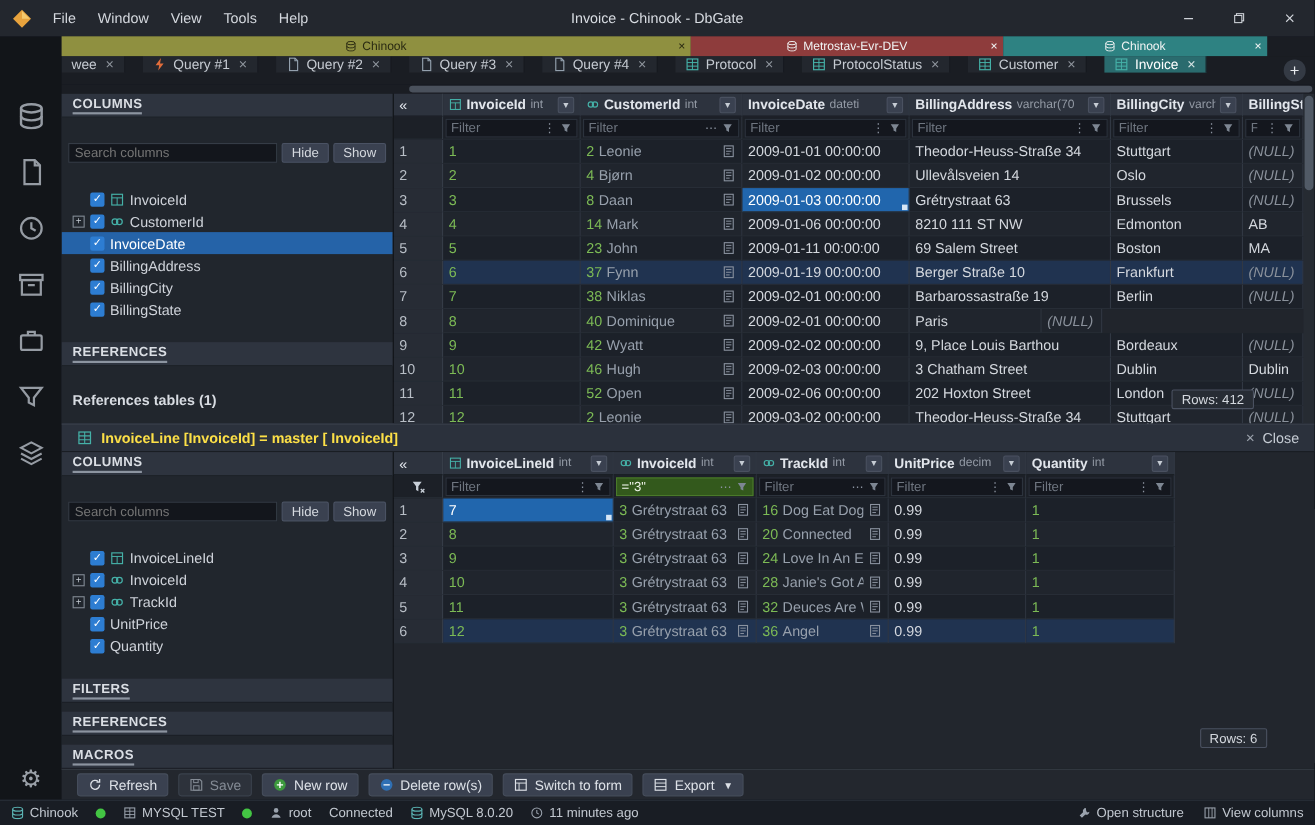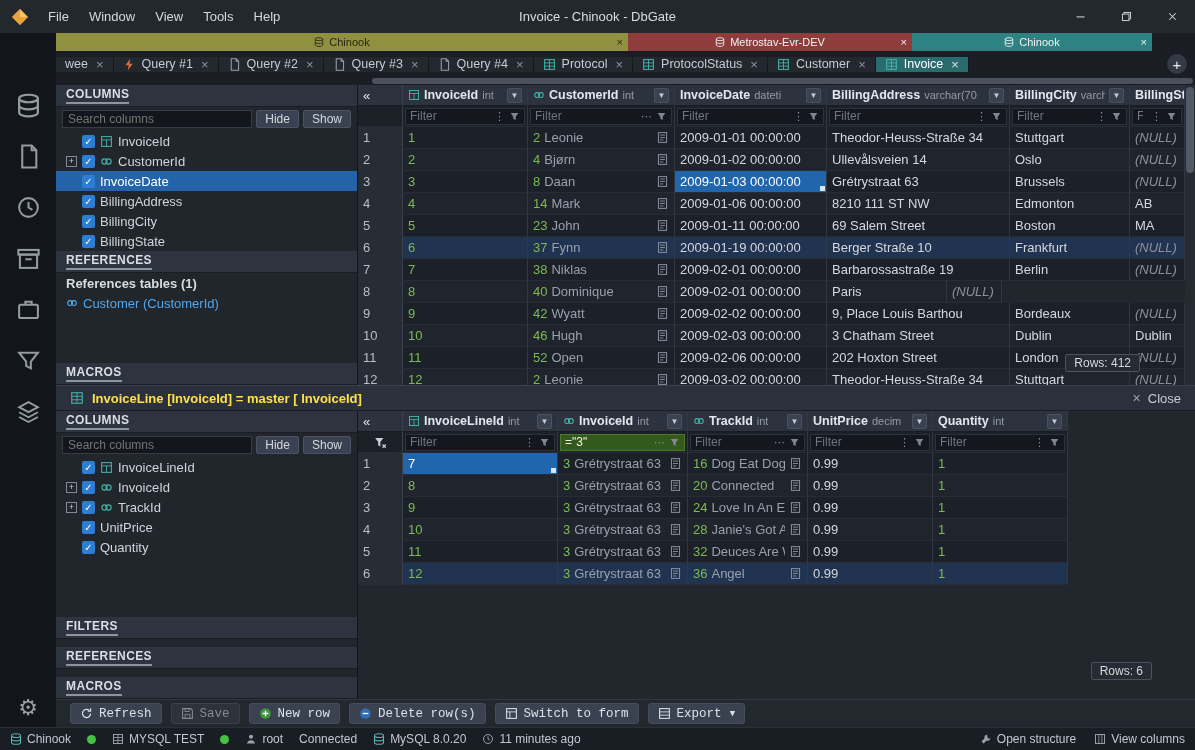--- a/index.html
+++ b/index.html
@@ -27,38 +27,38 @@
 
 
 .conn-strip{height:18px;background:#1a1d23;display:flex;flex:none;}
 .conn-tab{position:relative;display:flex;align-items:center;justify-content:center;gap:5px;font-size:11px;height:18px;flex:none;overflow:hidden;}
 .conn-tab .ic{width:10px;height:10px;}
 .conn-tab.dark-text{color:#2a2a12;}
 .conn-tab.light-text{color:#f0f3f3;}
 .conn-close{position:absolute;right:5px;top:50%;transform:translateY(-50%);font-size:11px;}
 
 
-.query-tabs{height:26px;background:#1a1d23;display:flex;align-items:center;flex:none;overflow:hidden;}
+.query-tabs{height:26px;background:#1a1d23;display:flex;align-items:flex-start;flex:none;overflow:hidden;gap:16px;}
 .q-tab{display:flex;align-items:center;gap:6px;padding:0 9px;background:#23272e;border-right:1px solid #14171d;color:#c6cbd2;font-size:12.5px;white-space:nowrap;flex:none;}
 .q-tab.active{background:#2a6b6e;color:#fff;}
 .q-tab .q-close{color:#8f959d;font-size:13px;margin-left:2px;}
 .q-tab.active .q-close{color:#d6e4e4;}
 .tab-ic{width:13px;height:13px;}
 .tab-ic.teal{color:#45b1a8;}
 .tab-ic.gray{color:#93a0ad;}
 .tab-add{margin-left:auto;margin-right:8px;align-self:center;width:20px;height:20px;border-radius:50%;background:#343a44;color:#e8ebee;display:flex;align-items:center;justify-content:center;font-size:15px;flex:none;}
 
 
 .hscroll{height:8px;background:#1a1d23;position:relative;flex:none;}
 .hscroll .thumb{position:absolute;top:1px;height:6px;left:316px;right:2px;background:#4a515c;border-radius:3px;}
 
 
 .top-section{height:300px;display:flex;flex:none;background:#21252c;}
 .bottom-section{height:288px;display:flex;flex:none;background:#22262d;}
-.left-panel{width:302px;flex:none;background:#21262d;border-right:1px solid #121519;display:flex;flex-direction:column;overflow:hidden;}
+.left-panel{width:302px;flex:none;background:#21262d;border-right:1px solid #121519;display:flex;flex-direction:column;overflow:hidden;gap:20px;}
 .section-header{height:22px;background:#2e343f;display:flex;align-items:center;padding:0 10px;flex:none;border-bottom:1px solid #1a1e24;}
 .section-header span{font-size:12px;font-weight:bold;letter-spacing:.4px;color:#dadee4;border-bottom:2px solid #8c94a0;padding-bottom:1px;}
 .search-row{display:flex;align-items:center;gap:4px;padding:3px 6px;flex:none;}
 .search-input{flex:1;height:18px;background:#13161c;border:1px solid #353c46;color:#aeb4bc;font-size:12px;padding:0 5px;font-family:inherit;min-width:0;}
 .mini-btn{height:18px;padding:0 8px;background:#3a4150;border:1px solid #4a5263;color:#d4d8de;font-size:12px;display:flex;align-items:center;border-radius:2px;flex:none;}
 .tree{flex:none;}
 .tree-item{height:20px;display:flex;align-items:center;gap:5px;padding:0 6px 0 10px;font-size:13px;color:#cfd3da;}
 .tree-item.selected{background:#2563a8;color:#fff;}
 .expander{width:11px;height:11px;border:1px solid #828a94;color:#c6ccd4;font-size:9px;line-height:9px;display:flex;align-items:center;justify-content:center;flex:none;}
 .expander-sp{width:11px;flex:none;}
@@ -112,21 +112,21 @@
 
 
 .detail-bar{height:26px;background:#2b313c;border-top:1px solid #3a414d;border-bottom:1px solid #191d23;display:flex;align-items:center;gap:8px;padding:0 14px;flex:none;}
 .detail-ic{width:14px;height:14px;color:#45b1a8;flex:none;}
 .detail-title{font-weight:bold;color:#fde047;font-size:13px;}
 .detail-close{margin-left:auto;display:flex;align-items:center;gap:7px;color:#c6ccd4;}
 .detail-close .x{color:#9aa1ab;font-size:14px;}
 
 
 .toolbar{height:28px;background:#23272e;border-top:1px solid #31373f;display:flex;align-items:center;gap:9px;padding:0 14px;flex:none;}
-.tb-btn{height:21px;display:flex;align-items:center;gap:6px;background:#3a4150;border:1px solid #454d5b;border-radius:3px;padding:0 9px;color:#dde1e7;font-size:12.5px;flex:none;font-family:Liberation Mono, monospace;}
+.tb-btn{height:21px;display:flex;align-items:center;gap:6px;background:#3a4150;border:1px solid #454d5b;border-radius:3px;padding:0 9px;color:#dde1e7;font-size:12.5px;flex:none;}
 .tb-btn.disabled{background:#2d323b;color:#848b95;border-color:#3a414c;}
 .tb-ic{width:13px;height:13px;}
 .tb-caret{font-size:9px;margin-left:2px;}
 
 
 .statusbar{height:23px;background:#191d24;border-top:1px solid #2a3039;display:flex;align-items:center;padding:0 10px;gap:16px;font-size:12px;color:#c2c8d0;flex:none;}
 .sb-item{display:flex;align-items:center;gap:5px;flex:none;}
 .sb-ic{width:12px;height:12px;color:#9aa2ad;}
 .sb-ic.teal{color:#5bb3b3;}
 .dot{width:9px;height:9px;border-radius:50%;background:#43c543;}

